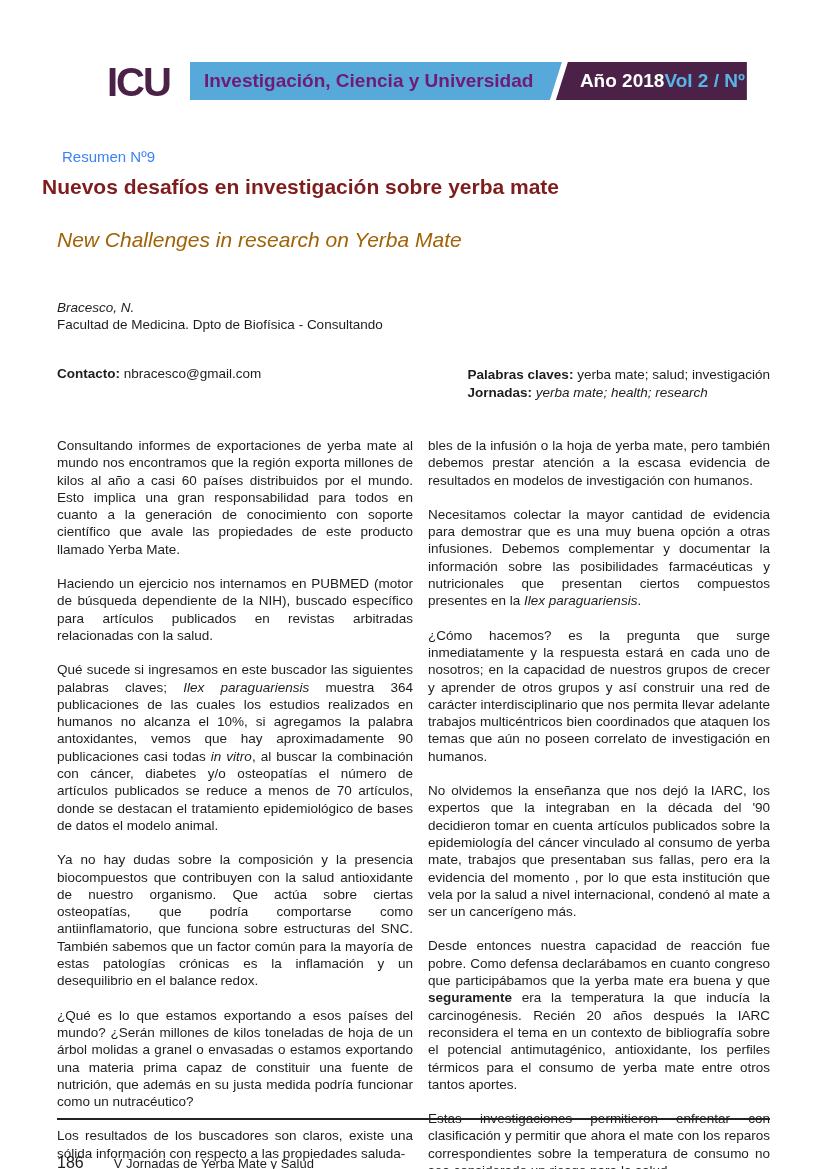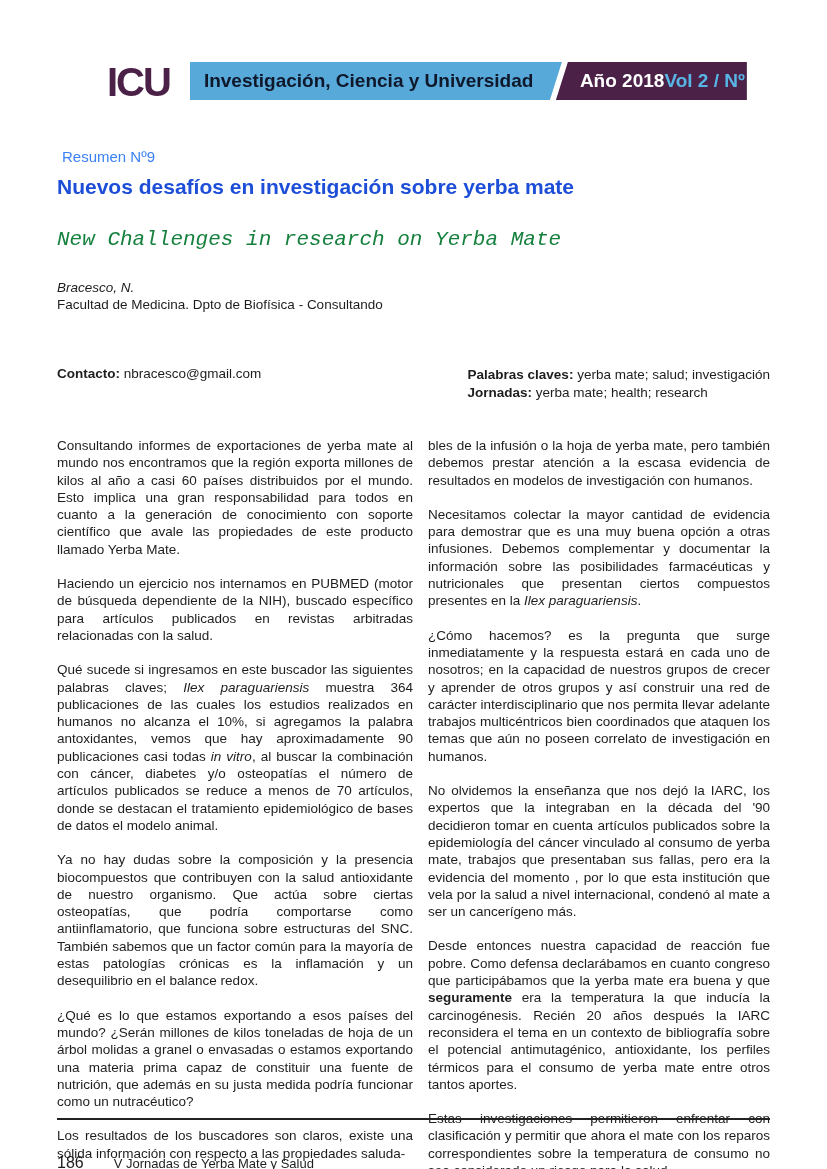--- a/index.html
+++ b/index.html
@@ -12,46 +12,46 @@
     overflow:hidden;
   }
   
   .header{position:absolute;top:62px;left:57px;right:57px;height:48px;display:flex;align-items:flex-start;}
   .logo{
     font-size:40px;font-weight:700;color:#4b2147;letter-spacing:-2px;
     line-height:1;margin-left:50px;
   }
   .banner{display:flex;height:38px;margin-left:20px;}
   .banner-blue{
-    background:#57a9da;color:#0f172a;font-weight:700;font-size:19px;
+    background:#57a9da;color:#701a75;font-weight:700;font-size:19px;
     display:flex;align-items:center;padding-left:14px;width:372px;box-sizing:border-box;
     clip-path:polygon(0 0,100% 0,calc(100% - 12px) 100%,0 100%);
   }
   .banner-purple{
     background:#4b2147;width:191px;margin-left:-6px;box-sizing:border-box;
     display:flex;align-items:center;padding-left:24px;
     clip-path:polygon(12px 0,100% 0,100% 100%,0 100%);
     white-space:nowrap;
   }
   .year{color:#ffffff;font-weight:700;font-size:19px;}
   .vol{color:#58b6e6;font-weight:700;font-size:19px;}
   
   .resumen{position:absolute;top:148px;left:62px;font-size:15px;color:#3b82f6;}
-  .title-es{position:absolute;top:175px;left:57px;font-size:21px;font-weight:700;color:#1d4ed8;}
-  .title-en{position:absolute;top:228px;left:57px;font-size:21px;font-style:italic;color:#15803d;font-family:Liberation Mono, monospace;}
+  .title-es{position:absolute;top:175px;left:42px;font-size:21px;font-weight:700;color:#7f1d1d;}
+  .title-en{position:absolute;top:228px;left:57px;font-size:21px;font-style:italic;color:#a16207;}
   
   .author-block{position:absolute;top:279px;left:57px;font-size:13.5px;line-height:17px;color:#1d1d1d;}
-  .author-name{font-style:italic;}
+  .author-name{font-style:italic;margin-top:20px;}
   
   .meta-row{position:absolute;top:366px;left:57px;right:57px;display:flex;justify-content:space-between;align-items:flex-start;}
   .contact{font-size:13.5px;}
   .contact .lbl{font-weight:700;}
   .keywords{text-align:left;font-size:13.5px;line-height:18px;}
   .keywords .lbl{font-weight:700;}
-  .kw-it{}
+  .kw-it{font-style:italic;}
   
   .body-cols{position:absolute;top:437px;left:57px;display:flex;gap:15px;}
   .col{box-sizing:border-box;}
   .col-left{width:356px;}
   .col-right{width:342px;}
   .para{
     font-size:13.5px;line-height:17.3px;text-align:justify;
     margin:0 0 17px 0;color:#1d1d1d;
   }
   .para .it{font-style:italic;margin-top:45px;}

